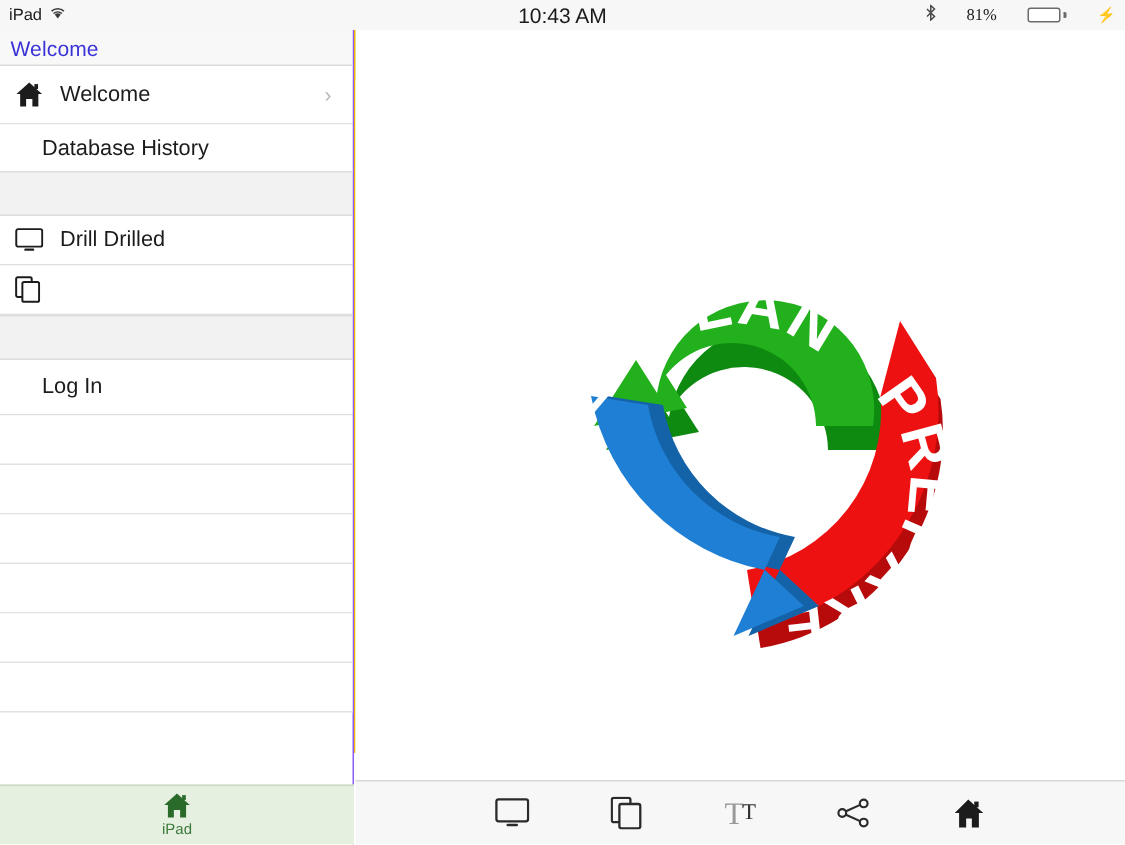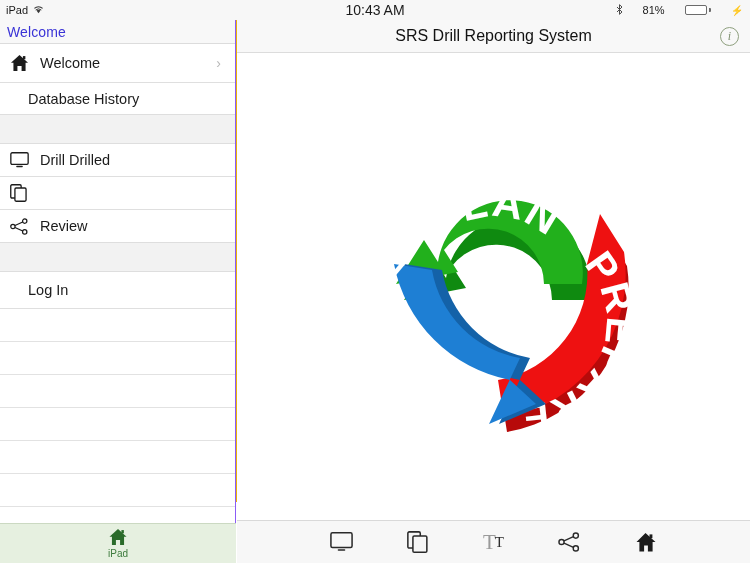--- a/index.html
+++ b/index.html
@@ -13,21 +13,21 @@
 
   
   .statusbar {
     position:absolute; top:0; left:0; width:750px; height:20px;
     background:#f7f7f7;
     display:flex; align-items:center;
     font-size:11px; color:#1a1a1a;
   }
   .sb-left { position:absolute; left:6px; display:flex; align-items:center; gap:5px; }
   .sb-center { position:absolute; left:0; width:750px; text-align:center; font-size:14px; }
-  .sb-right { position:absolute; right:6px; display:flex; align-items:center; gap:20px; }
+  .sb-right { position:absolute; right:6px; display:flex; align-items:center; gap:20px;font-family:Liberation Serif, serif; }
   .wifi-icon { display:inline-block; }
   .bt-icon { display:inline-block; }
   .batt { display:flex; align-items:center; gap:2px; }
   .batt-body {
     width:22px; height:10px; border:1px solid #6b6b6b; border-radius:2px;
     position:relative; background:#fff; padding:1px;
   }
   .batt-fill { width:100%; height:100%; background:#4cd250; border-radius:1px; }
   .batt-cap { width:2px; height:4px; background:#6b6b6b; border-radius:0 1px 1px 0; }
   .bolt { font-size:10px; color:#222; margin-left:1px; }
@@ -187,32 +187,20 @@
       <div class="sb-row" style="height:32px;">
         <span class="sb-icon">
           <svg width="17" height="18" viewBox="0 0 18 19">
             <rect x="0.8" y="0.8" width="11" height="14" rx="1.2" stroke="#1c1c1c" stroke-width="1.4" fill="none"></rect>
             <rect x="5.2" y="4.2" width="11.8" height="14" rx="1.2" stroke="#1c1c1c" stroke-width="1.4" fill="#fff"></rect>
           </svg>
         </span>
       </div>
       <div class="sb-sep"></div>
 
-      <div class="sb-row" style="height:32px;">
-        <span class="sb-icon">
-          <svg width="20" height="17" viewBox="0 0 21 18">
-            <circle cx="3" cy="9" r="2.3" stroke="#1c1c1c" stroke-width="1.3" fill="none"></circle>
-            <circle cx="15.5" cy="3.3" r="2.3" stroke="#1c1c1c" stroke-width="1.3" fill="none"></circle>
-            <circle cx="15.5" cy="14.7" r="2.3" stroke="#1c1c1c" stroke-width="1.3" fill="none"></circle>
-            <line x1="5.2" y1="8" x2="13.4" y2="4.2" stroke="#1c1c1c" stroke-width="1.3"></line>
-            <line x1="5.2" y1="10" x2="13.4" y2="13.8" stroke="#1c1c1c" stroke-width="1.3"></line>
-          </svg>
-        </span>
-        <span class="sb-label">Review</span>
-      </div>
 
       <div class="sb-band tall2"></div>
 
       <div class="sb-row" style="height:36px;">
         <span class="sb-label indent">Log In</span>
       </div>
       <div class="sb-sep"></div>
 
       <div class="empty-row"></div>
       <div class="empty-row"></div>
@@ -230,24 +218,20 @@
         </svg>
       </span>
       <span class="tab-label">iPad</span>
     </div>
   </div>
 
   <div class="pane-divider"></div>
 
   <div class="detail">
 
-    <div class="det-navbar">
-      <span class="det-title">SRS Drill Reporting System</span>
-      <span class="info-btn">i</span>
-    </div>
 
     <div class="det-body">
       <div class="logo-wrap">
         <svg width="300" height="300" viewBox="0 0 300 300">
           <defs>
             <path id="arcPlan" d="M 73 133 A 80 80 0 0 1 227 133"></path>
             <path id="arcPrepare" d="M 236 120 A 82 82 0 0 1 172 262"></path>
             <path id="arcPractice" d="M 128 262 A 82 82 0 0 1 64 120"></path>
           </defs>
 

